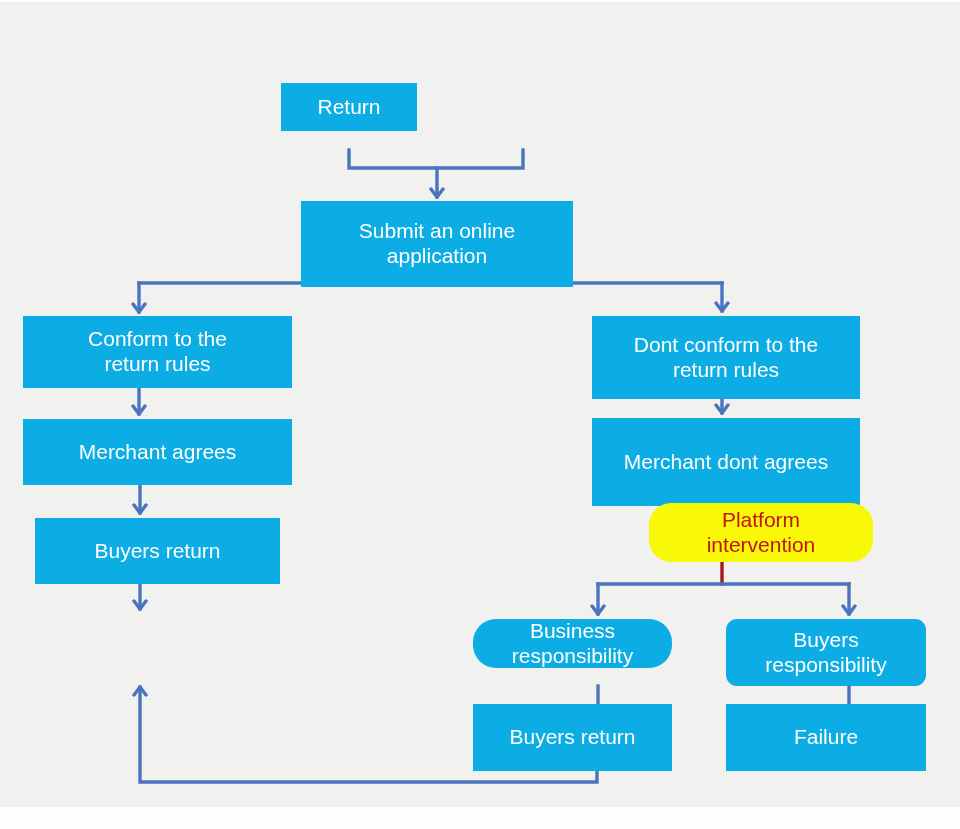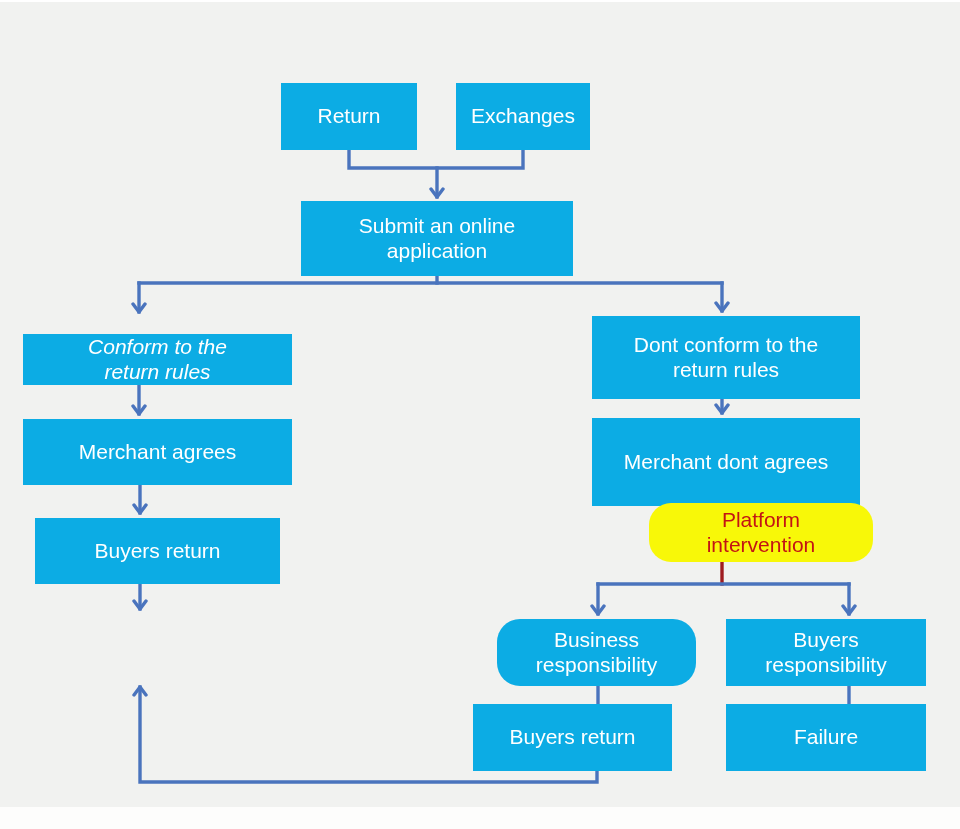--- a/index.html
+++ b/index.html
@@ -124,36 +124,35 @@
           <polyline points="722,562 722,584" class="edge" stroke="#9e1c20"></polyline>
           <polyline points="598,584 849,584" class="edge" stroke="#4a74bd"></polyline>
           <polyline points="598,584 598,614" class="edge" stroke="#4a74bd" marker-end="url(#arrowhead)"></polyline>
           <polyline points="849,584 849,614" class="edge" stroke="#4a74bd" marker-end="url(#arrowhead)"></polyline>
           <polyline points="598,686 598,704" class="edge" stroke="#4a74bd"></polyline>
           <polyline points="849,686 849,704" class="edge" stroke="#4a74bd"></polyline>
           <polyline points="597,771 597,782 140,782 140,687" class="edge" stroke="#4a74bd" marker-end="url(#arrowhead)"></polyline>
         </g>
     </svg>
 
-  <div class="node process" style="left: 281px; top: 83px; width: 136px; height: 67px;">Return</div>
-      <div class="node process" style="left: 456px; top: 83px; width: 134px; height: 67px;">Exchanges</div>
-      <div class="node process" style="left: 301px; top: 201px; width: 272px; height: 75px;">Submit an online
+  <div class="node process" style="left: 281px; top: 83px; width: 136px; height: 48px;">Return</div>
+      <div class="node process" style="left: 301px; top: 201px; width: 272px; height: 86px;">Submit an online
 application</div>
-      <div class="node process" style="left: 23px; top: 334px; width: 269px; height: 51px; font-style: italic;">Conform to the
+      <div class="node process" style="left: 23px; top: 316px; width: 269px; height: 72px;">Conform to the
 return rules</div>
       <div class="node process" style="left: 23px; top: 419px; width: 269px; height: 66px;">Merchant agrees</div>
       <div class="node process" style="left: 35px; top: 518px; width: 245px; height: 66px;">Buyers return</div>
       <div class="node process" style="left: 592px; top: 316px; width: 268px; height: 83px;">Dont conform to the
 return rules</div>
       <div class="node process" style="left: 592px; top: 418px; width: 268px; height: 88px;">Merchant dont agrees</div>
       <div class="node highlight" style="left: 615px; top: 503px; width: 224px; height: 59px;">Platform
 intervention</div>
-      <div class="node process" style="left: 497px; top: 619px; width: 199px; height: 67px; border-radius: 23px;">Business
+      <div class="node process" style="left: 473px; top: 619px; width: 199px; height: 49px; border-radius: 23px;">Business
 responsibility</div>
-      <div class="node process" style="left: 726px; top: 619px; width: 200px; height: 67px;">Buyers
+      <div class="node process" style="left: 726px; top: 619px; width: 200px; height: 67px; border-radius: 11px;">Buyers
 responsibility</div>
       <div class="node process" style="left: 473px; top: 704px; width: 199px; height: 67px;">Buyers return</div>
       <div class="node process" style="left: 726px; top: 704px; width: 200px; height: 67px; text-align: right;">Failure</div>
     </div>
 
 
   <div class="bottom-strip"></div>
 
 </div>
 

